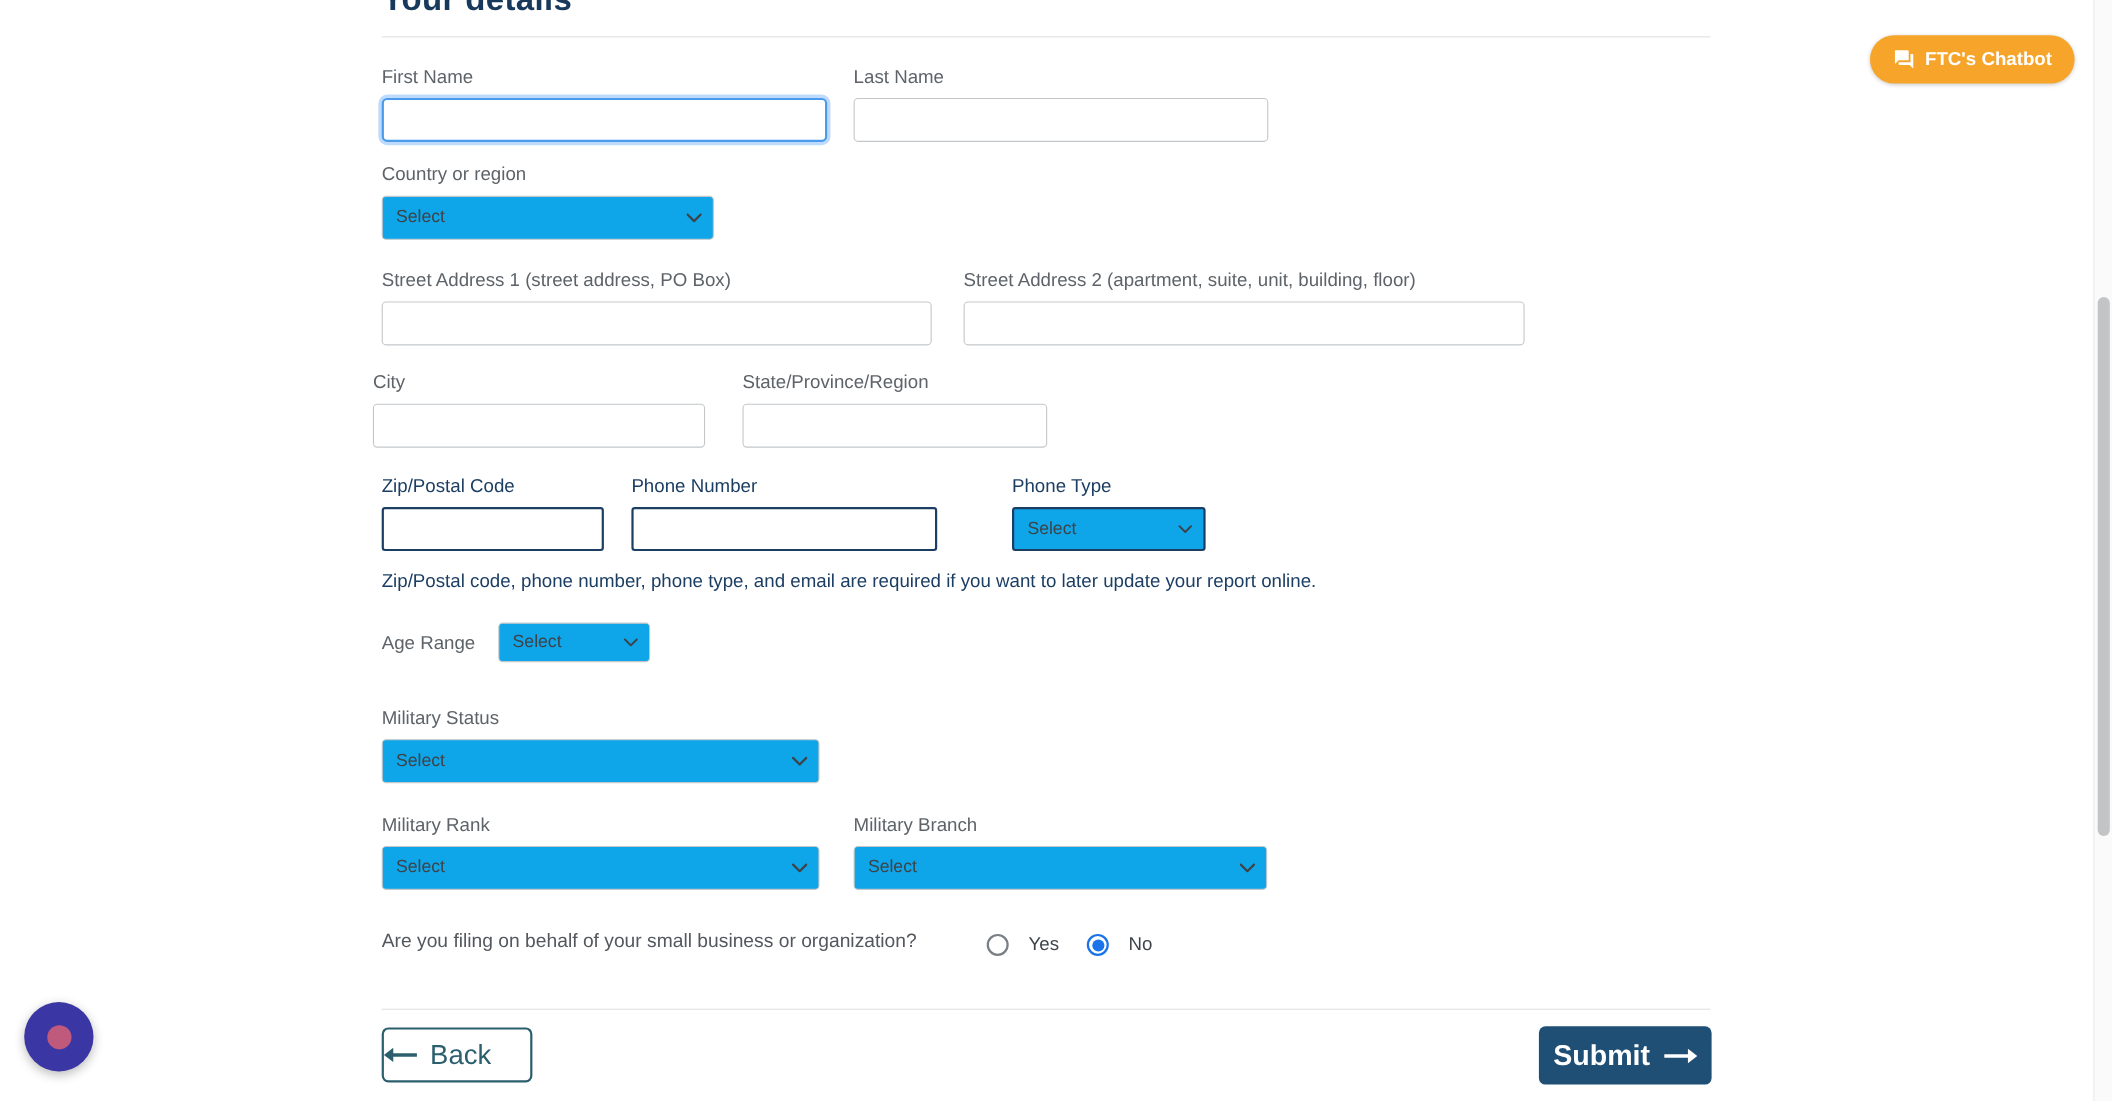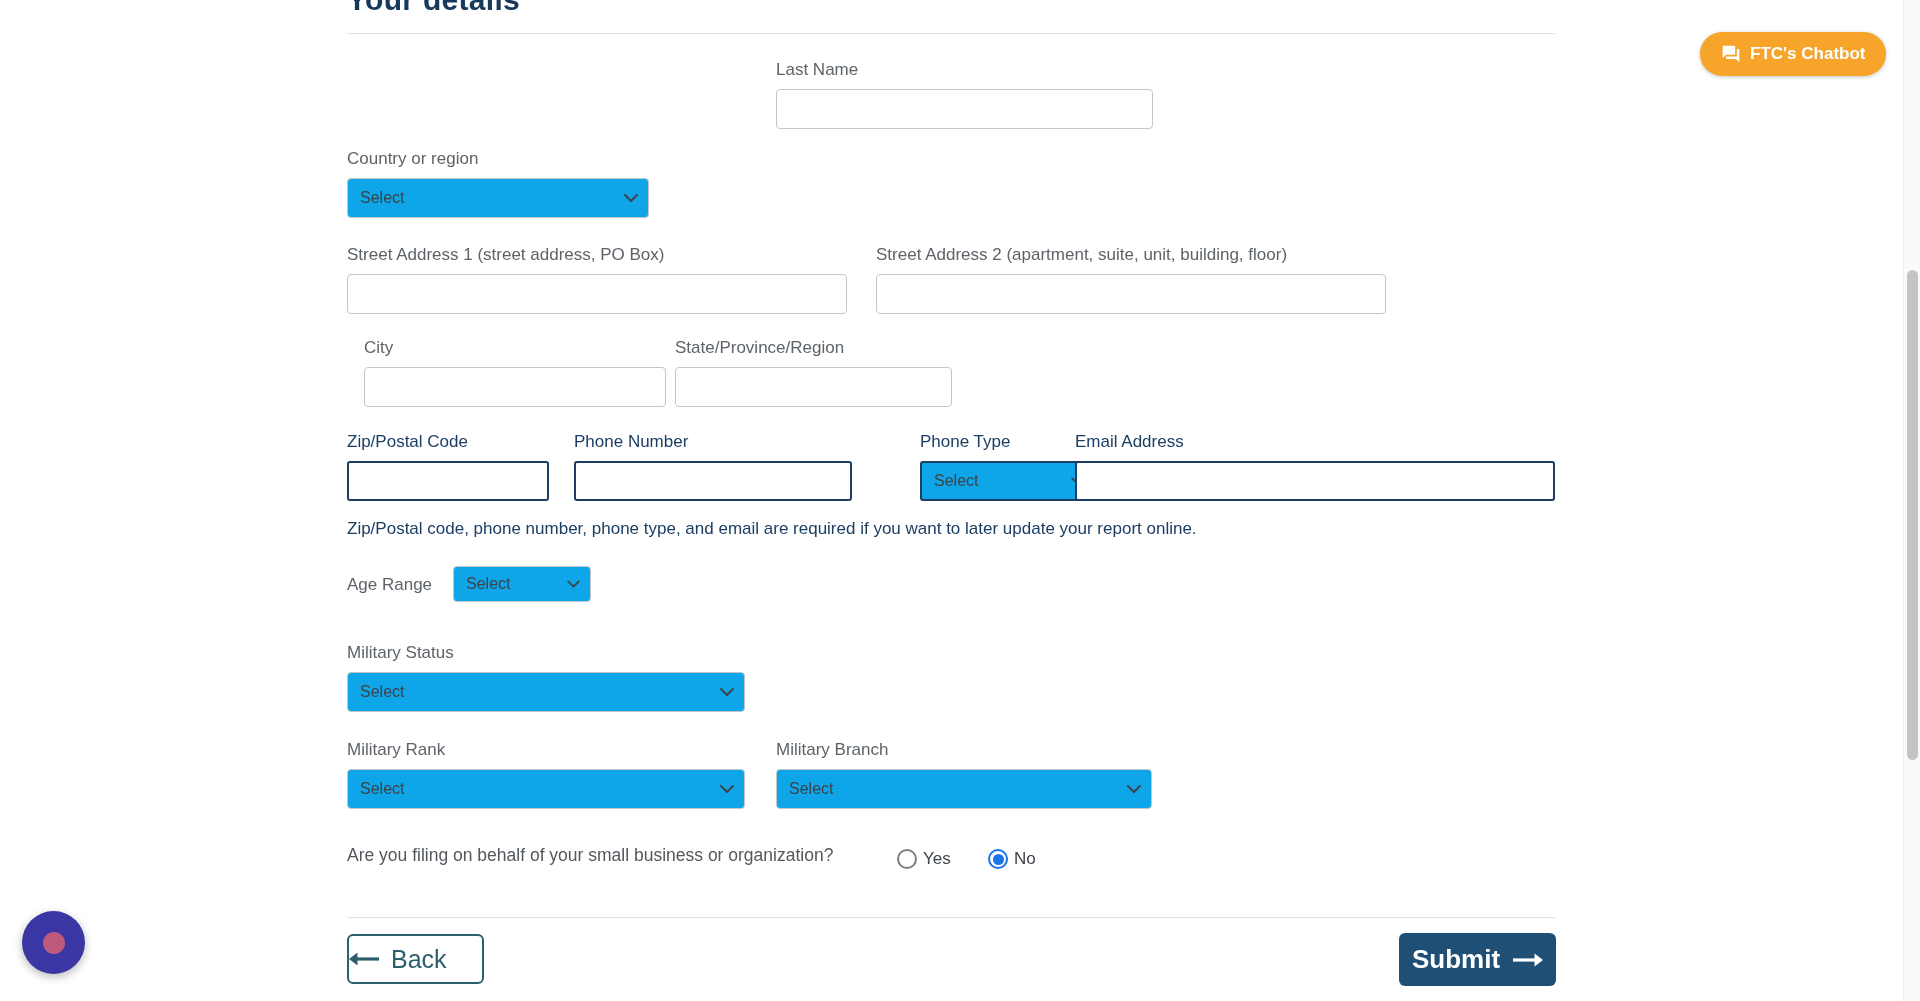--- a/index.html
+++ b/index.html
@@ -49,21 +49,21 @@
   }
 
   .inline-label {
     position: absolute; font-size: 17px; color: #5d6368; white-space: nowrap;
   }
 
   .question {
     position: absolute; left: 347px; top: 845px;
     font-size: 17.5px; color: #53585e;
   }
-  .radio-group { position: absolute; top: 849px; display: flex; align-items: center; gap: 6px; cursor: pointer; }
+  .radio-group { position: absolute; top: 849px; display: flex; align-items: center; gap: 18px; cursor: pointer; }
   .radio {
     width: 20px; height: 20px; border-radius: 50%; background: #fff;
     border: 2px solid #797f85; position: relative; flex: 0 0 auto;
   }
   .radio.selected { border-color: #1a73e8; }
   .radio.selected::after {
     content: ""; position: absolute; left: 2.5px; top: 2.5px; right: 2.5px; bottom: 2.5px;
     border-radius: 50%; background: #1a73e8;
   }
   .radio-label { font-size: 17px; color: #3f444a; }
@@ -107,20 +107,24 @@
   }
 </style>
 </head>
 <body>
 
 <div class="stage">
 
   <h1 class="page-heading">Your details</h1>
   <div class="divider d1"></div>
 
+  <div class="field" style="left:347px; top:60px; width:405px;">
+    <span class="lbl">First Name</span>
+    <input class="txt focused" type="text" value="" style="">
+  </div>
   <div class="field" style="left:776px; top:60px; width:377px;">
     <span class="lbl">Last Name</span>
     <input class="txt" type="text" value="" style="">
   </div>
 
   <div class="field" style="left:347px; top:149px; width:302px;">
     <span class="lbl">Country or region</span>
     <div class="select">
       <span>Select</span>
       <svg class="chev" width="14" height="9" viewBox="0 0 14 9">
@@ -131,21 +135,21 @@
 
   <div class="field" style="left:347px; top:245px; width:500px;">
     <span class="lbl">Street Address 1 (street address, PO Box)</span>
     <input class="txt" type="text" value="" style="">
   </div>
   <div class="field" style="left:876px; top:245px; width:510px;">
     <span class="lbl">Street Address 2 (apartment, suite, unit, building, floor)</span>
     <input class="txt" type="text" value="" style="">
   </div>
 
-  <div class="field" style="left:364px; top:338px; width:302px;">
+  <div class="field" style="left:339px; top:338px; width:302px;">
     <span class="lbl">City</span>
     <input class="txt" type="text" value="" style="">
   </div>
   <div class="field" style="left:675px; top:338px; width:277px;">
     <span class="lbl">State/Province/Region</span>
     <input class="txt" type="text" value="" style="">
   </div>
 
   <div class="field navy" style="left:347px; top:432px; width:202px;">
     <span class="lbl">Zip/Postal Code</span>
@@ -156,24 +160,20 @@
     <input class="txt" type="text" value="" style="">
   </div>
   <div class="field navy" style="left:876px; top:432px; width:176px;margin-left:44px;">
     <span class="lbl">Phone Type</span>
     <div class="select">
       <span>Select</span>
       <svg class="chev" width="13" height="8" viewBox="0 0 14 9">
         <polyline points="1,1.5 7,7.5 13,1.5" fill="none" stroke="#3e4347" stroke-width="2" stroke-linecap="round" stroke-linejoin="round"></polyline>
       </svg>
     </div>
-  </div>
-  <div class="field navy" style="left:1075px; top:432px; width:480px;">
-    <span class="lbl">Email Address</span>
-    <input class="txt" type="text" value="" style="">
   </div>
 
   <div class="note">Zip/Postal code, phone number, phone type, and email are required if you want to later update your report online.</div>
 
   <span class="inline-label" style="left:347px; top:575px;">Age Range</span>
   <div class="field" style="left:453px; top:566px; width:138px;">
     <div class="select" style="height:36px;">
       <span>Select</span>
       <svg class="chev" width="13" height="8" viewBox="0 0 14 9">
         <polyline points="1,1.5 7,7.5 13,1.5" fill="none" stroke="#3e4347" stroke-width="2" stroke-linecap="round" stroke-linejoin="round"></polyline>

